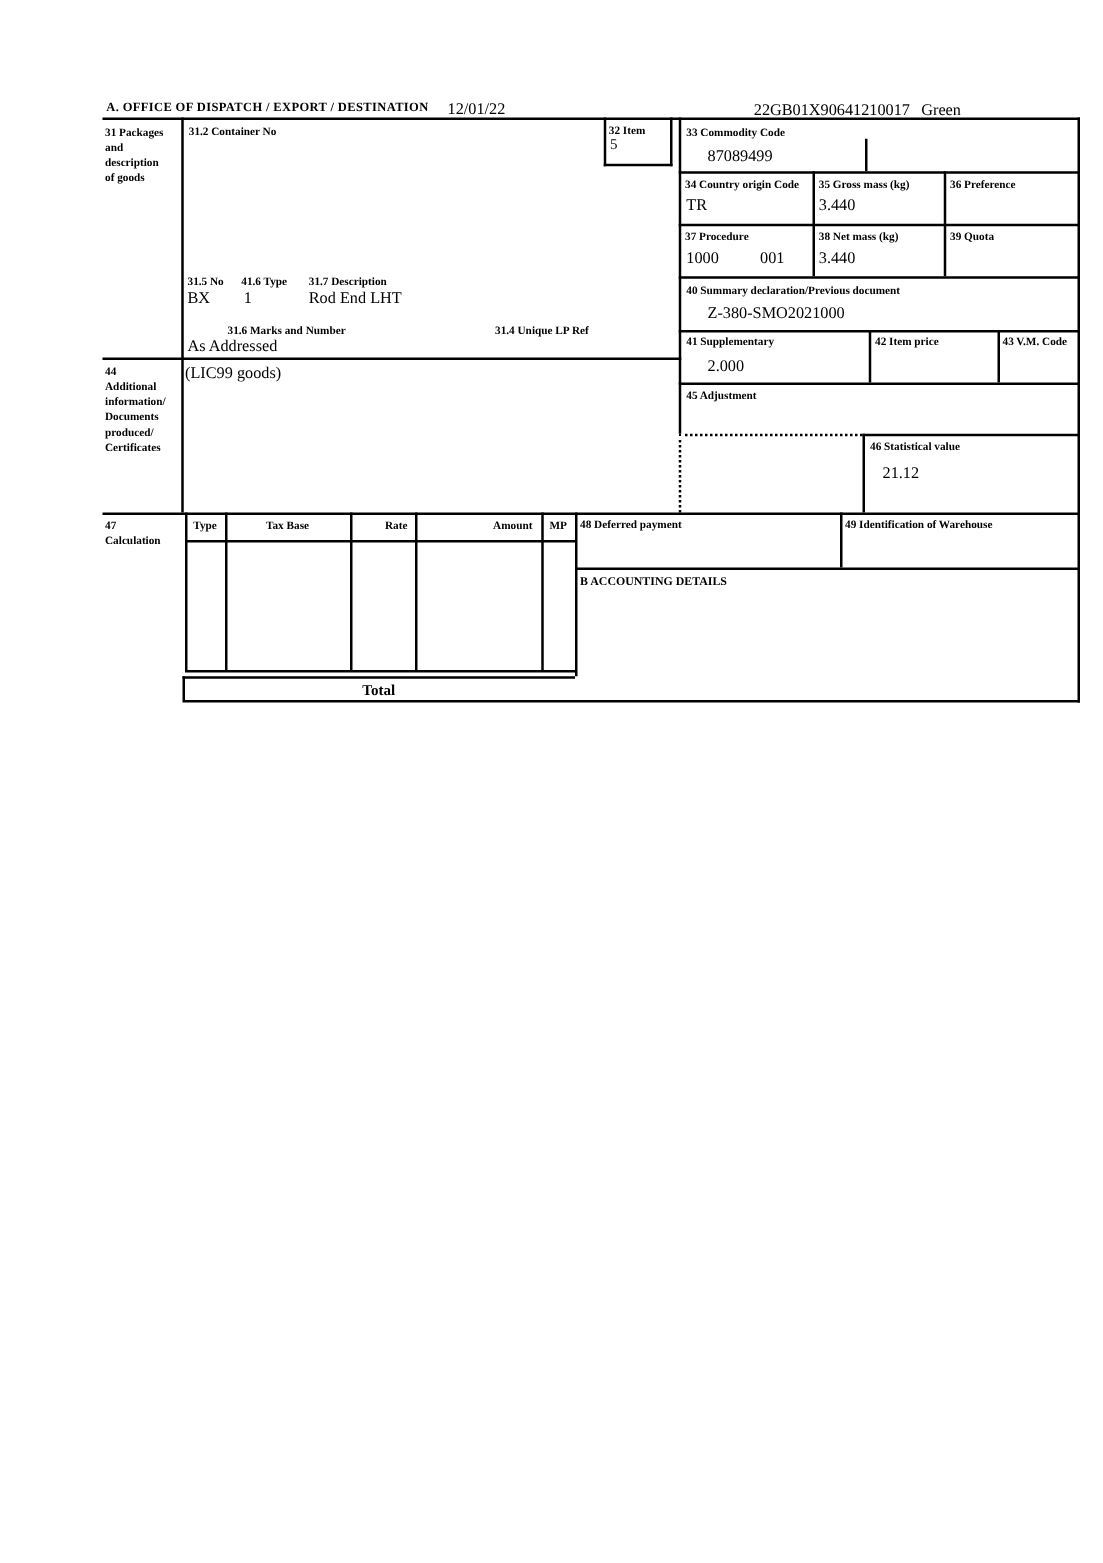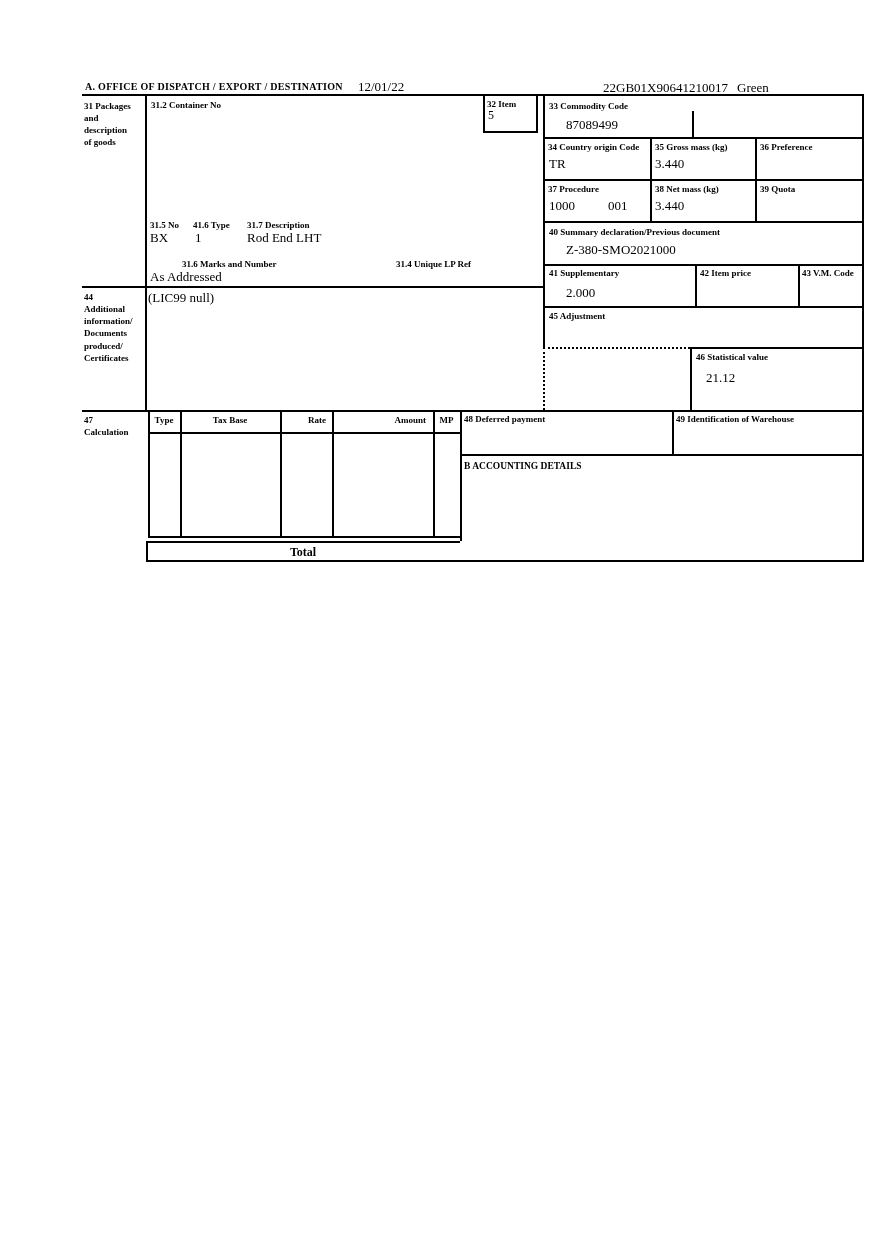--- a/index.html
+++ b/index.html
@@ -112,21 +112,21 @@
   <div class="val" style="left:566px;top:286px;">2.000</div>
   <div class="lbl" style="left:700px;top:268px;">42 Item price</div>
   <div class="lbl" style="left:802px;top:268px;">43 V.M. Code</div>
 
   <div class="lbl pre" style="left:84px;top:291px;width:58px;">44
 Additional
 information/
 Documents
 produced/
 Certificates</div>
-  <div class="val" style="left:148px;top:291px;">(LIC99 null)</div>
+  <div class="val" style="left:148px;top:291px;">(LIC99 goods)</div>
 
   <div class="lbl" style="left:549px;top:311px;">45 Adjustment</div>
 
   <div class="lbl" style="left:696px;top:352px;">46 Statistical value</div>
   <div class="val" style="left:706px;top:371px;">21.12</div>
 
   <div class="lbl pre" style="left:84px;top:414px;width:58px;">47
 Calculation</div>
 
   <div class="th tc" style="left:148px;width:32px;">Type</div>

